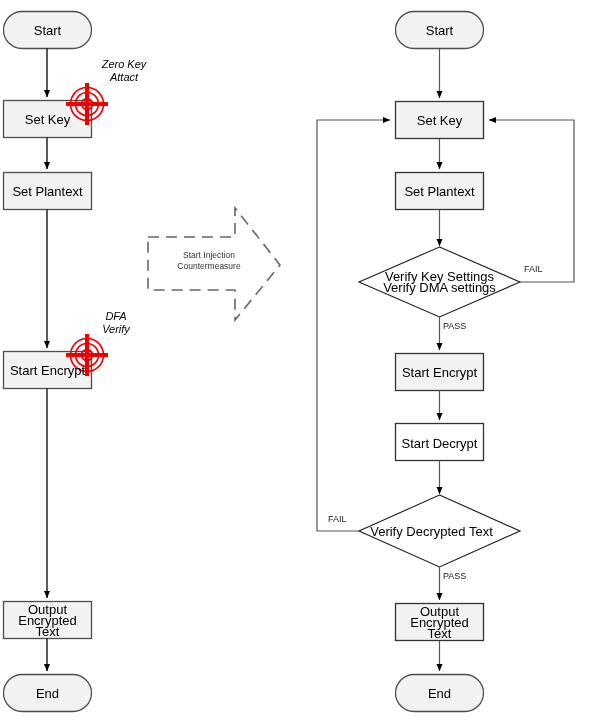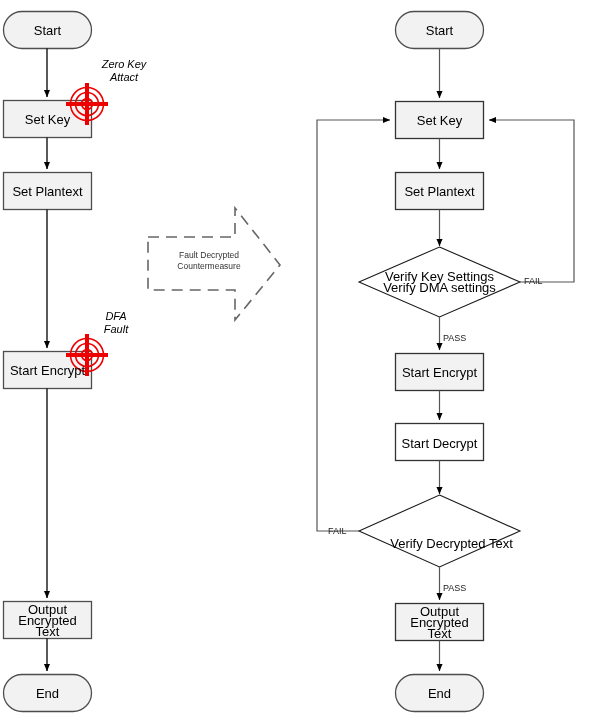--- a/index.html
+++ b/index.html
@@ -33,21 +33,20 @@
     display: flex;
     align-items: center;
     justify-content: center;
   }
   .edge-label {
     position: absolute;
     font-family: "Liberation Sans", sans-serif;
     font-size: 9px;
     color: #222222;
     white-space: nowrap;
-    margin-top: 12px;
   }
   .attack-label {
     position: absolute;
     font-family: "Liberation Sans", sans-serif;
     font-size: 11px;
     color: #000000;
     line-height: 13px;
     text-align: center;
     white-space: pre-line;
     font-style: italic;
@@ -160,33 +159,33 @@
 <div class="node-label" style="left:3px; top:100px; width:89px; height:38px;">Set Key</div>
 <div class="node-label" style="left:3px; top:172px; width:89px; height:38px;">Set Plantext</div>
 <div class="node-label" style="left:3px; top:351px; width:89px; height:38px;">Start Encrypt</div>
 <div class="node-label" style="left:3px; top:601px; width:89px; height:38px;">Output Encrypted
 Text</div>
 <div class="node-label" style="left:3px; top:674px; width:89px; height:38px;">End</div>
 
 <div class="attack-label" style="left:87px; top:58px; width:74px;">Zero Key
 Attact</div>
 <div class="attack-label" style="left:87px; top:310px; width:58px;">DFA
-Fault</div>
+Verify</div>
 
-<div class="arrow-label" style="left:153px; top:250px; width:112px;">Fault Decrypted
+<div class="arrow-label" style="left:153px; top:250px; width:112px;">Start Injection
 Countermeasure</div>
 
 <div class="node-label" style="left:395px; top:11px; width:89px; height:38px;">Start</div>
 <div class="node-label" style="left:395px; top:101px; width:89px; height:38px;">Set Key</div>
 <div class="node-label" style="left:395px; top:172px; width:89px; height:38px;">Set Plantext</div>
 <div class="node-label" style="left:370px; top:264px; width:139px; height:36px;">Verify Key Settings
 Verify DMA settings</div>
 <div class="node-label" style="left:395px; top:353px; width:89px; height:38px;">Start Encrypt</div>
 <div class="node-label" style="left:395px; top:423px; width:89px; height:40px;">Start Decrypt</div>
-<div class="node-label" style="left:380px; top:521px; width:143px; height:20px;margin-top:12px;">Verify Decrypted Text</div>
+<div class="node-label" style="left:360px; top:521px; width:143px; height:20px;">Verify Decrypted Text</div>
 <div class="node-label" style="left:395px; top:603px; width:89px; height:38px;">Output Encrypted
 Text</div>
 <div class="node-label" style="left:395px; top:674px; width:89px; height:38px;">End</div>
 
 <div class="edge-label" style="left:524px; top:264px;">FAIL</div>
 <div class="edge-label" style="left:443px; top:321px;">PASS</div>
 <div class="edge-label" style="left:328px; top:514px;">FAIL</div>
 <div class="edge-label" style="left:443px; top:571px;">PASS</div>
 
 </body></html>

